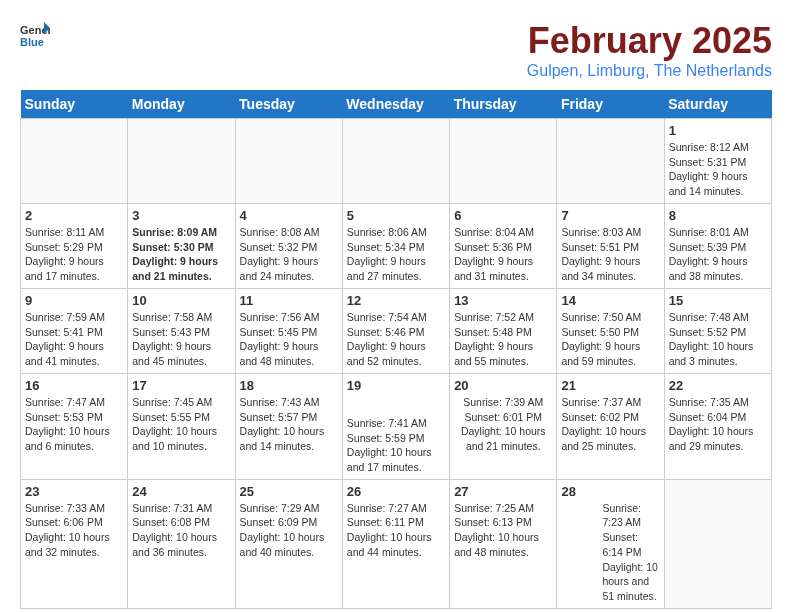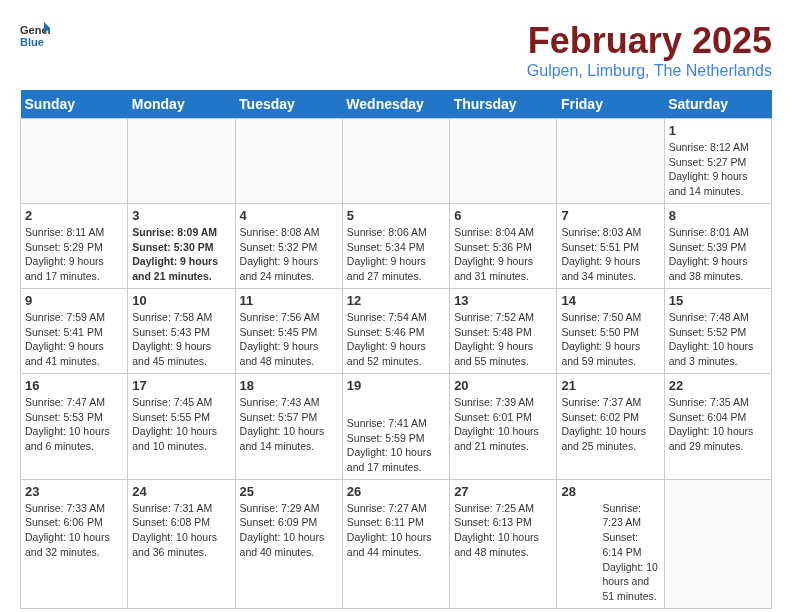--- a/index.html
+++ b/index.html
@@ -118,21 +118,21 @@
   <tr class="week-row">
         <td class="empty"></td>
         <td class="empty"></td>
         <td class="empty"></td>
         <td class="empty"></td>
         <td class="empty"></td>
         <td class="empty"></td>
         <td>
           <span class="day-num">1</span>
           <div class="day-info" style="white-space: pre-line;">Sunrise: 8:12 AM
-Sunset: 5:27 PM
+Sunset: 5:31 PM
 Daylight: 9 hours and 14 minutes.</div>
         </td>
       </tr>
       <tr class="week-row">
         <td>
           <span class="day-num">2</span>
           <div class="day-info" style="white-space: pre-line;">Sunrise: 8:11 AM
 Sunset: 5:29 PM
 Daylight: 9 hours and 17 minutes.</div>
         </td>
@@ -237,21 +237,21 @@
 Daylight: 10 hours and 14 minutes.</div>
         </td>
         <td>
           <span class="day-num">19</span>
           <div class="day-info" style="white-space: pre-line; margin-top: 23px;">Sunrise: 7:41 AM
 Sunset: 5:59 PM
 Daylight: 10 hours and 17 minutes.</div>
         </td>
         <td>
           <span class="day-num">20</span>
-          <div class="day-info" style="white-space: pre-line;">Sunrise: 7:39 AM
+          <div class="day-info" style="white-space: pre-line; text-align: center;">Sunrise: 7:39 AM
 Sunset: 6:01 PM
 Daylight: 10 hours and 21 minutes.</div>
         </td>
         <td>
           <span class="day-num">21</span>
           <div class="day-info" style="white-space: pre-line;">Sunrise: 7:37 AM
 Sunset: 6:02 PM
 Daylight: 10 hours and 25 minutes.</div>
         </td>
         <td>

